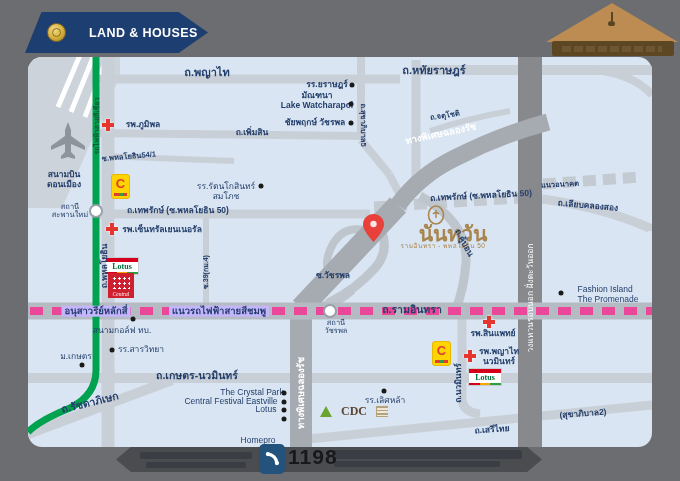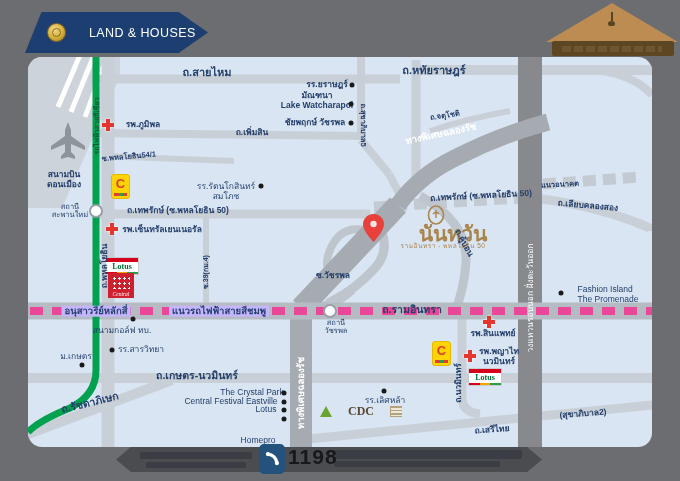--- a/index.html
+++ b/index.html
@@ -45,41 +45,41 @@
         color:#00703c;font-weight:bold;font-size:8px;text-align:center;line-height:17px;
         font-family:"Liberation Serif",serif;}
   .lotus::before{content:"";position:absolute;left:0;right:0;top:0;height:3.5px;background:#d6001c;}
   .lotus::after{content:"";position:absolute;left:0;right:0;bottom:0;height:2.5px;
         background:linear-gradient(90deg,#d6001c 33%,#f7a600 33%,#f7a600 66%,#2e9e44 66%);}
   .central{position:absolute;width:26px;height:25px;background:#cf2030;color:#fff;
         font-size:5.5px;text-align:center;font-family:"Liberation Serif",serif;}
   .central::before{content:"";position:absolute;left:4px;top:3px;right:4px;height:13px;
         background:radial-gradient(circle at 50% 50%, #fff 1px, transparent 1.4px) 0 0/5px 5px;}
   .central span{position:absolute;left:0;right:0;bottom:1px;font-style:italic;}
-  .cdc{position:absolute;display:flex;align-items:center;gap:16px;text-align:center;}
+  .cdc{position:absolute;display:flex;align-items:center;gap:9px;text-align:center;}
   .cdc .tri{width:0;height:0;border-left:6px solid transparent;border-right:6px solid transparent;
         border-bottom:11px solid #6aa32e;}
   .cdc .cdc-txt{font-family:"Liberation Serif",serif;font-weight:bold;font-size:12px;color:#5a4632;}
   .cdc .lines{width:11px;height:11px;background:#efe8d8;
         background-image:repeating-linear-gradient(#b4a27c 0 1.5px,transparent 1.5px 3.5px);
         border-left:1.5px solid #b4a27c;}
   
   .proj-title{position:absolute;transform:translate(-50%,-50%);color:#a8854e;font-weight:bold;
         font-size:21px;}
   .proj-sub{position:absolute;transform:translate(-50%,-50%);color:#a8854e;font-size:6.5px;
         letter-spacing:.5px;}
   
   #lh-banner{position:absolute;left:25px;top:12px;width:183px;height:41px;background:#1d3e70;
         clip-path:polygon(9% 0,84% 0,100% 50%,84% 100%,0 100%);display:flex;align-items:center;}
   #lh-coin{width:19px;height:19px;border-radius:50%;margin-left:22px;
         background:radial-gradient(circle at 38% 32%,#f2d98a,#d4af37 55%,#9c7a2e);
         border:1px solid #8a6b25;box-sizing:border-box;}
   #lh-coin::after{content:"";display:block;width:9px;height:9px;margin:4px auto;border-radius:50%;
         border:1px solid #8a6b25;box-sizing:border-box;}
-  #lh-text{color:#fff;font-weight:normal;font-size:12.5px;letter-spacing:.4px;margin-left:7px;padding-left:16px;}
+  #lh-text{color:#fff;font-weight:bold;font-size:12.5px;letter-spacing:.4px;margin-left:7px;padding-left:16px;}
   
   #roof{position:absolute;left:546px;top:3px;width:132px;height:39px;background:#bd8c53;
         clip-path:polygon(50% 0,100% 100%,0 100%);}
   #roof-lamp{position:absolute;left:608px;top:12px;width:7px;height:14px;}
   #roof-lamp::before{content:"";position:absolute;left:2.5px;top:0;width:2px;height:9px;background:#5a4420;}
   #roof-lamp::after{content:"";position:absolute;left:0;bottom:0;width:7px;height:5px;background:#5a4420;
         border-radius:50% 50% 2px 2px;}
   #roof-band{position:absolute;left:552px;top:41px;width:122px;height:15px;background:#5c4722;border-radius:2px;}
   #roof-band::after{content:"";position:absolute;left:10px;top:4.5px;width:100px;height:6px;
         background:repeating-linear-gradient(90deg,#6d5631 0 9px,transparent 9px 12px);}
@@ -174,21 +174,21 @@
     </svg>
     <svg style="position:absolute;left:427px;top:205px" width="18" height="20" viewBox="0 0 18 20">
       <ellipse cx="9" cy="10" rx="7.5" ry="9" fill="none" stroke="#ab8650" stroke-width="1.6"></ellipse>
       <path d="M9 5 L9 13 M6 9 Q9 5.5 12 9" stroke="#ab8650" stroke-width="1.4" fill="none"></path>
     </svg>
     <div class="proj-title" style="left:453px;top:233px">นันทวัน</div>
     <div class="proj-sub" style="left:443px;top:246px">รามอินทรา - พหลโยธิน 50</div>
   </div>
 
   <div id="label-layer">
-      <div class="lbl road-lg" style="left: 207px; top: 72px;">ถ.สายไหม</div>
+      <div class="lbl road-lg" style="left: 207px; top: 72px;">ถ.พญาไท</div>
       <div class="lbl road-lg" style="left: 434px; top: 70px;">ถ.หทัยราษฎร์</div>
       <div class="lbl poi-b" style="left: 327px; top: 85px;">รร.ยราษฎร์</div>
       <div class="lbl poi-b" style="left: 317px; top: 101px;">มัณฑนา
 Lake Watcharapol</div>
       <div class="lbl poi-b" style="left: 315px; top: 123px;">ชัยพฤกษ์ วัชรพล</div>
       <div class="lbl road-sm" style="left: 363px; top: 125px; transform: translate(-50%, -50%) rotate(90deg);">ถ.สุขาภิบาล5</div>
       <div class="lbl road" style="left: 252px; top: 133px;">ถ.เพิ่มสิน</div>
       <div class="lbl road-sm" style="left: 129px; top: 157px; transform: translate(-50%, -50%) rotate(-5deg);">ซ.พหลโยธิน54/1</div>
       <div class="lbl poi-b" style="left: 143px; top: 125px;">รพ.ภูมิพล</div>
       <div class="lbl poi-b" style="left: 64px; top: 180px;">สนามบิน

